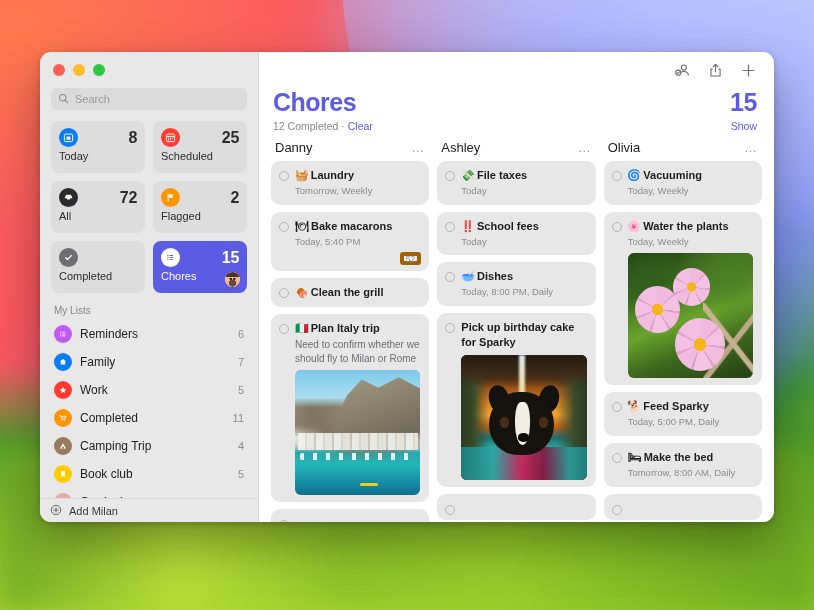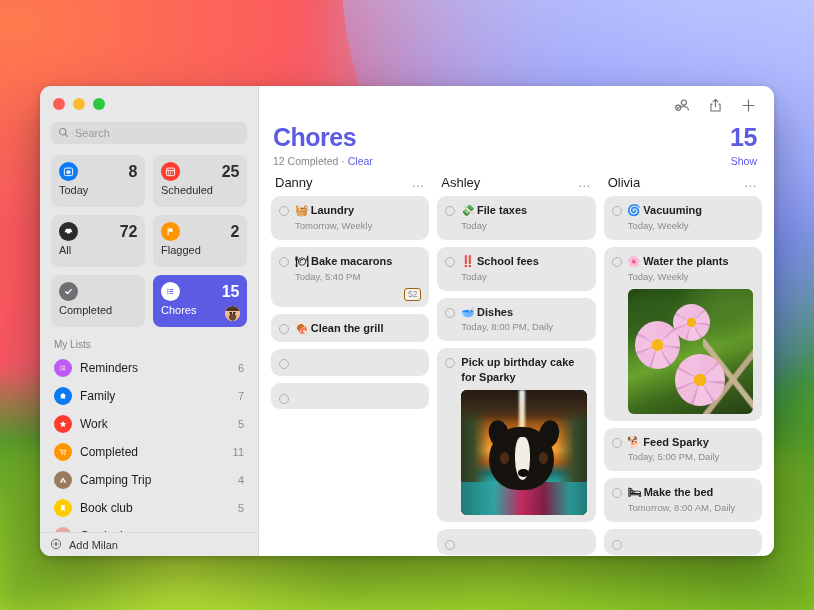--- a/index.html
+++ b/index.html
@@ -37,21 +37,21 @@
     filter:blur(14px); opacity:.85;
   }
   #desktop .swoosh{
     position:absolute; right:-4%; top:-4%; width:62%; height:70%;
     background:linear-gradient(200deg, rgba(205,214,255,.75) 0%, rgba(150,160,250,.35) 45%, rgba(120,125,240,0) 72%);
     border-bottom-left-radius:100% 100%;
   }
 
   
   #window{
-    position:absolute; left:40px; top:86px; width:734px; height:470px;
+    position:absolute; left:40px; top:52px; width:734px; height:470px;
     border-radius:11px; overflow:hidden; display:flex;
     box-shadow:0 22px 48px rgba(0,0,0,.34), 0 2px 7px rgba(0,0,0,.2);
   }
 
   
   #sidebar{
     width:219px; flex:0 0 219px; height:100%;
     background:#e9e8e8; position:relative;
     display:flex; flex-direction:column;
     border-right:1px solid rgba(0,0,0,.07);
@@ -178,21 +178,21 @@
     border:1px solid #b4b4b6; border-radius:50%; background:transparent;
   }
   .card-body{ flex:1 1 auto; min-width:0; }
   .card-title{ font-size:11px; font-weight:600; color:#1d1d1f; line-height:1.35; }
   .card-title .emo{ font-size:11px; margin-right:2px; }
   .card-sub{ font-size:9.5px; color:#8b8b8f; margin-top:2px; line-height:1.35; }
   .card-note{ font-size:10px; color:#6e6e73; margin-top:2px; line-height:1.35; }
   .card-badge{
     position:absolute; right:8px; bottom:6px;
     min-width:17px; height:13px; padding:0 2px;
-    border:1px solid #a16207; border-radius:3px; background:#f3f3f3;
+    border:4px solid #a16207; border-radius:3px; background:#f3f3f3;
     font-size:8.5px; color:#8b8b8f; display:flex; align-items:center; justify-content:center;
   }
   .card-photo{
     margin-top:5px; width:100%; height:125px; border-radius:6px; overflow:hidden;
     position:relative; background:#cfcfcf;
   }
   .card.empty{ height:26px; padding-top:8px; }
 
   
   .photo-italy{
@@ -611,20 +611,34 @@
             <span class="radio"></span>
             <div class="card-body">
               <div class="card-title">
                 <span class="emo">🍖</span><span>Clean the grill</span>
               </div>
             </div>
           </div>
 
           <div class="card">
             <span class="radio"></span>
+            <div class="card-body">
+              <div class="card-title">
+                <span class="emo">🇮🇹</span><span>Plan Italy trip</span>
+              </div>
+              <div class="card-note">Need to confirm whether we should fly to Milan or Rome</div>
+              <div class="card-photo">
+                <div class="photo-italy">
+                  <div class="ridge"></div>
+                    <div class="town"></div>
+                    <div class="boats"></div>
+                    <div class="kayak"></div>
+                </div>
+              </div>
+            </div>
           </div>
 
           <div class="card empty">
             <span class="radio"></span>
             <div class="card-body"></div>
           </div>
 
         </div>
       </div>
 

